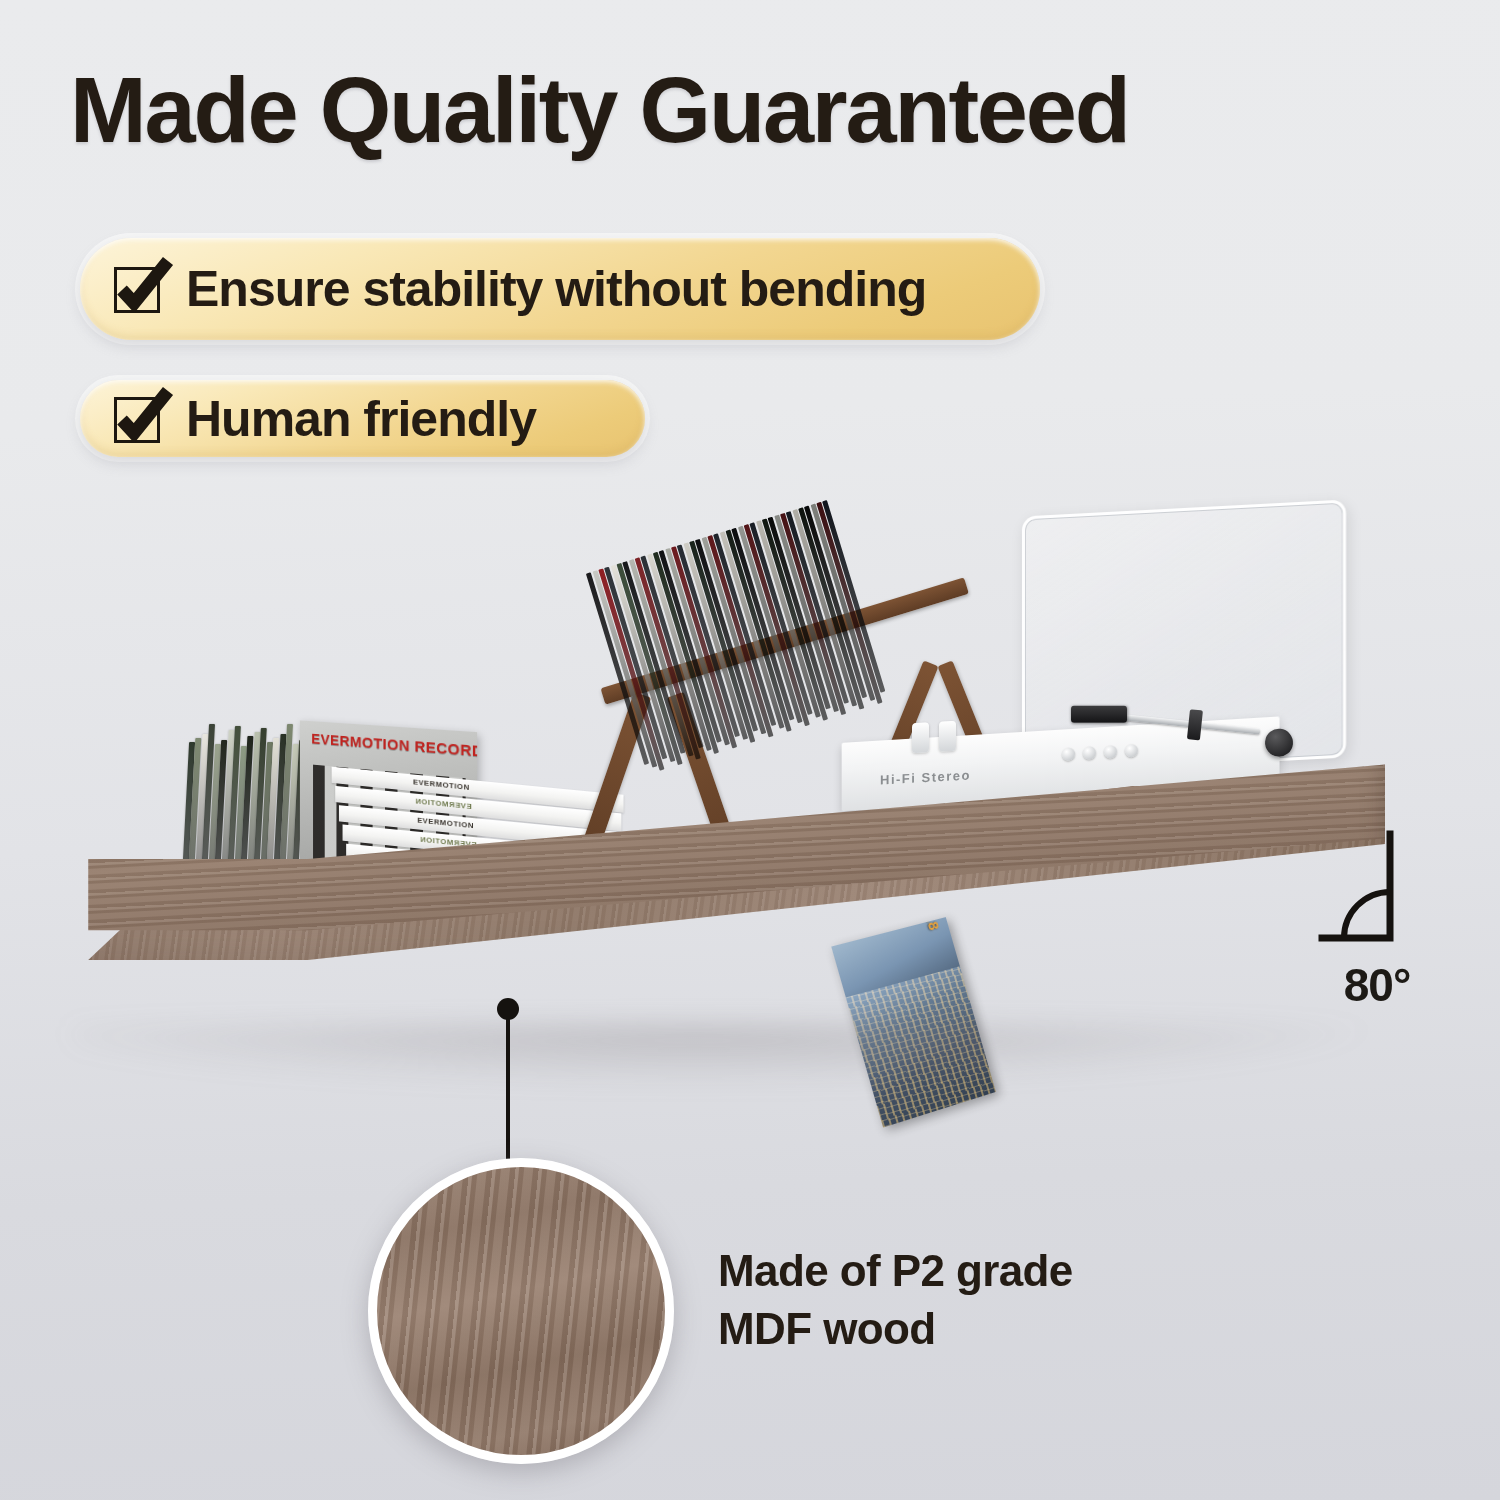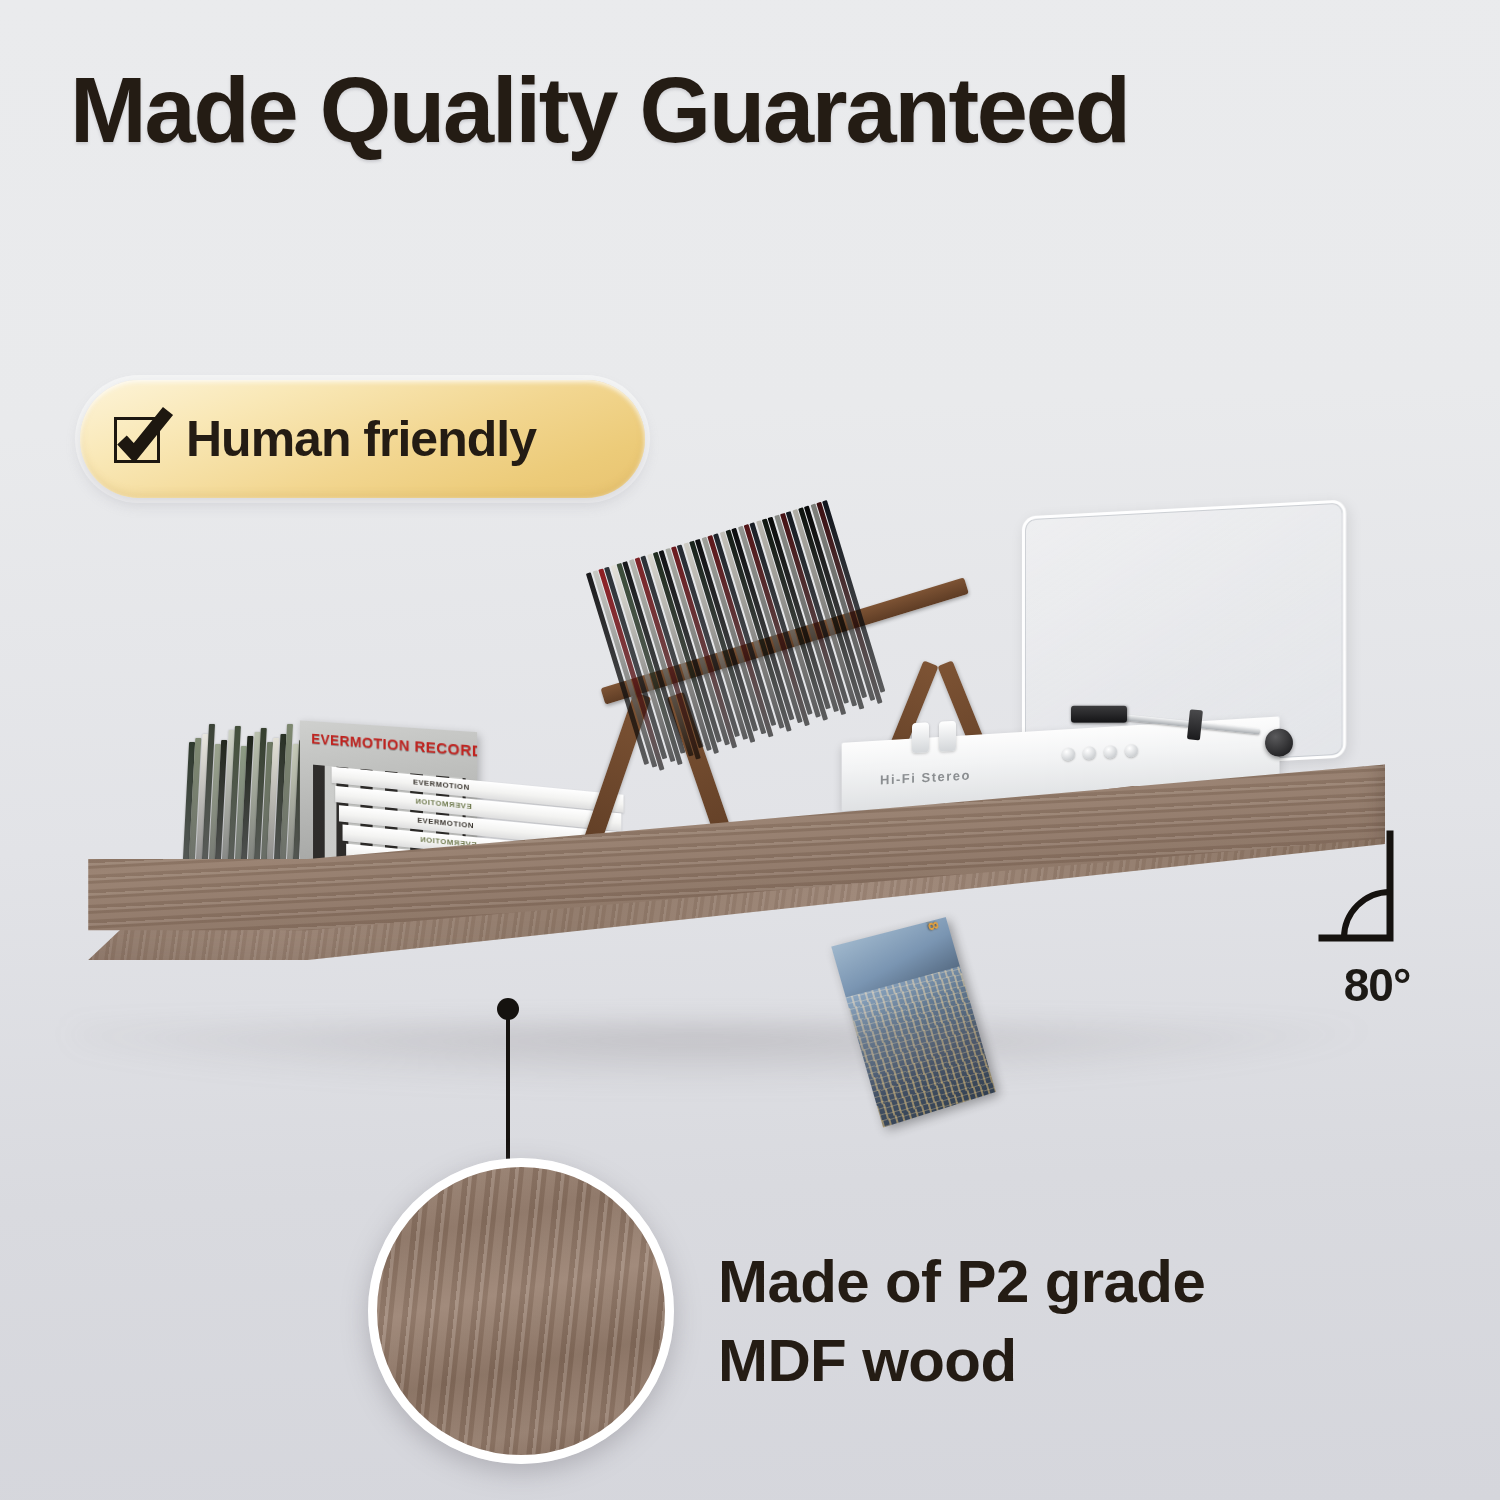--- a/index.html
+++ b/index.html
@@ -24,21 +24,21 @@
   .badge{
     position:absolute;display:flex;align-items:center;
     border-radius:999px;box-sizing:border-box;
     background:linear-gradient(160deg,#fdf4d9 0%,#f9e8b7 26%,#f2d690 58%,#eccb79 82%,#e8c370 100%);
     box-shadow:0 6px 14px rgba(150,150,160,.30),
                0 0 0 5px rgba(255,255,255,.55),
                inset 0 2px 5px rgba(255,255,255,.85),
                inset 0 -4px 8px rgba(190,150,70,.20);
   }
   #badge1{left:80px;top:238px;width:960px;height:102px;padding:0 30px;}
-  #badge2{left:80px;top:380px;width:565px;height:118px;padding:0 30px;}
+  #badge2{left:80px;top:380px;width:565px;height:77px;padding:0 30px;}
   .chk{position:relative;width:62px;height:56px;flex:0 0 auto;margin-right:14px;}
   .chk .box{
     position:absolute;left:4px;top:6px;width:46px;height:46px;
     border:3px solid #1d1710;box-sizing:border-box;background:transparent;
   }
   .chk svg{position:absolute;left:0;top:-4px;width:62px;height:62px;overflow:visible;}
   .badge-label{
     font-size:50px;font-weight:700;color:#241c14;letter-spacing:-1px;
     white-space:nowrap;line-height:1;
   }
@@ -197,31 +197,40 @@
     box-shadow:0 8px 26px rgba(120,118,125,.40);
   }
   #magnifier .grain{position:absolute;inset:0;
     background:repeating-linear-gradient(96deg,
       rgba(255,255,255,.13) 0px, rgba(255,255,255,.13) 3px,
       rgba(78,58,45,.15) 4px, rgba(78,58,45,.15) 8px,
       rgba(255,255,255,.06) 9px, rgba(255,255,255,.06) 17px,
       rgba(66,48,37,.14) 18px, rgba(66,48,37,.14) 23px);}
   #caption{
     position:absolute;left:718px;top:1242px;width:640px;
-    font-size:60px;font-weight:700;color:#241c14;line-height:1.32;
+    font-size:44px;font-weight:700;color:#241c14;line-height:1.32;
     letter-spacing:-.6px;
   }
 </style>
 </head>
 <body>
 
 <div id="stage">
 
   <div id="headline">Made Quality Guaranteed</div>
 
+  <div class="badge" id="badge1">
+    <span class="chk">
+      <span class="box"></span>
+      <svg viewBox="0 0 62 62" aria-hidden="true">
+        <path d="M12 33 L24 46 L58 4" stroke="#1d1710" stroke-width="13" fill="none" stroke-linecap="butt" stroke-linejoin="miter"></path>
+      </svg>
+    </span>
+    <span class="badge-label">Ensure stability without bending</span>
+  </div>
 
   <div class="badge" id="badge2">
     <span class="chk">
       <span class="box"></span>
       <svg viewBox="0 0 62 62" aria-hidden="true">
         <path d="M12 33 L24 46 L58 4" stroke="#1d1710" stroke-width="13" fill="none" stroke-linecap="butt" stroke-linejoin="miter"></path>
       </svg>
     </span>
     <span class="badge-label">Human friendly</span>
   </div>

